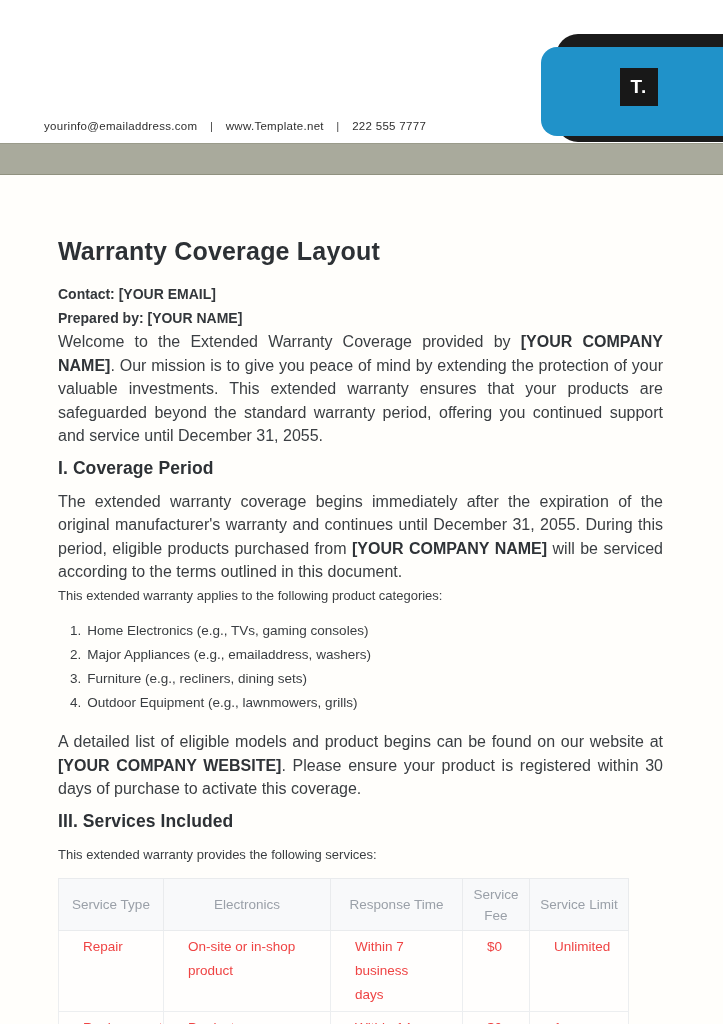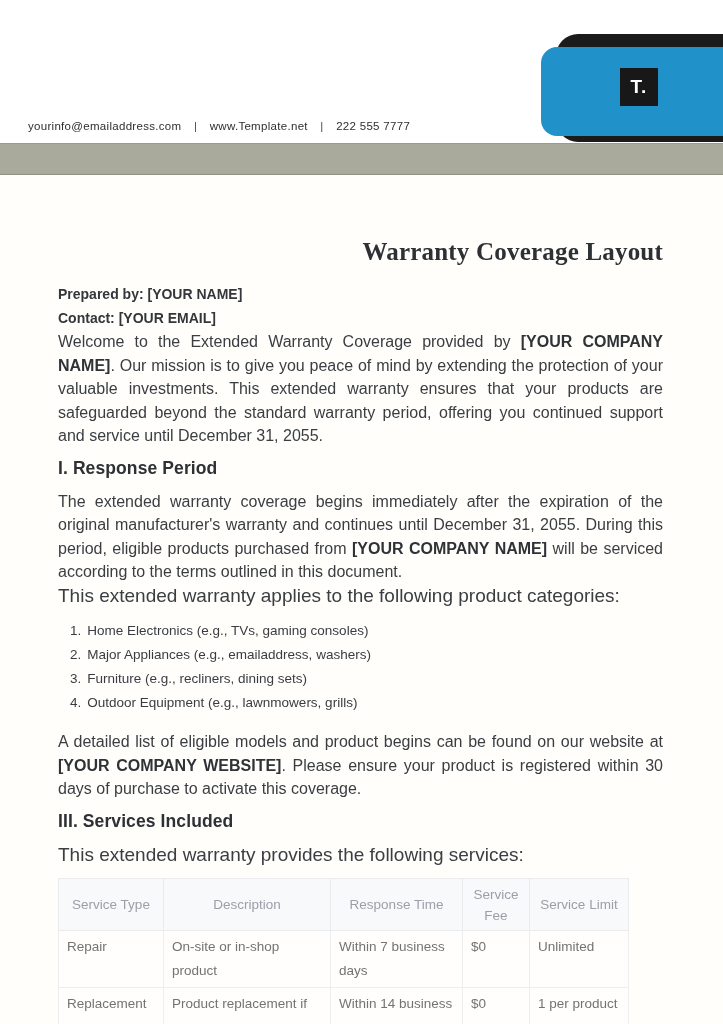--- a/index.html
+++ b/index.html
@@ -4,21 +4,21 @@
 <style>
   * { margin:0; padding:0; box-sizing:border-box; }
   html,body { width:723px; height:1024px; background:#e9e9e9; }
   .page {
     position:relative; width:723px; height:1024px; overflow:hidden;
     background:#fffefb; font-family:"Liberation Sans", sans-serif;
   }
   
   .letterhead { position:relative; height:143px; background:#ffffff; }
   .contact-line {
-    position:absolute; left:28px; bottom:11px;
+    position:absolute; left:44px; bottom:11px;
     font-size:11.5px; color:#2e2e2e; letter-spacing:0.3px; white-space:nowrap;
   }
   .contact-sep { margin:0 9px; color:#4a4a4a; }
   .badge-black {
     position:absolute; left:556px; top:34px; width:210px; height:108px;
     background:#1b1b1b; border-radius:22px;
   }
   .badge-blue {
     position:absolute; left:541px; top:47px; width:225px; height:89px;
     background:#2092c9; border-radius:16px;
@@ -28,47 +28,47 @@
     background:#181818; color:#ffffff; display:flex; align-items:center; justify-content:center;
     font-weight:bold; font-size:19px; letter-spacing:1px;
   }
   .band {
     height:32px; background:#a9aa9c;
     border-top:1px solid #9a9b8b; border-bottom:1px solid #90917f;
   }
   
   main { padding:0 60px 0 58px; color:#3a3e42; }
   .doc-title {
-    margin:62px 0 17px; text-align:right;
-    font-size:25px; line-height:29px; font-weight:bold; color:#2d3135; letter-spacing:0.2px;font-family:Liberation Serif, serif;
+    margin:62px 0 17px; text-align:left;
+    font-size:25px; line-height:29px; font-weight:bold; color:#2d3135; letter-spacing:0.2px;
   }
   .meta { font-weight:bold; font-size:14px; line-height:23.5px; color:#33373b; }
   .para { font-size:16px; line-height:23.5px; text-align:justify; }
   .seg-bold { font-weight:bold; color:#2f3337; }
   h2.sec {
     font-size:17.5px; line-height:22px; font-weight:bold; color:#2d3135;
     margin:9px 0 11px; letter-spacing:0.1px;
   }
-  .lead { font-size:19px; line-height:23.5px; margin-bottom:1px; }
+  .lead { font-size:13px; line-height:23.5px; margin-bottom:1px; }
   ol.product-list { list-style:none; margin:12px; padding:0; }
   ol.product-list li { font-size:13.5px; line-height:24px; color:#393d41; }
   ol.product-list .num { margin-right:6px; }
   .closing { margin-top:15px; }
   
   table.services {
     border-collapse:collapse; margin-top:12px; table-layout:fixed; width:570px;
     background:#fffefd;
   }
   table.services th {
     background:#f8f9fa; color:#9aa0a8; font-weight:normal; font-size:13.5px;
     text-align:center; vertical-align:middle; height:52px; padding:4px 6px;
     border:1px solid #e9ebed; line-height:21px;
   }
   table.services td {
-    font-size:13.5px; color:#737373; padding:4px 8px; line-height:24px;
+    font-size:13.5px; color:#ef4444; padding:4px 24px; line-height:24px;
     border:1px solid #eceef0; vertical-align:top; height:54px;
   }
 </style>
 </head>
 <body>
 
 <div class="page">
 
   <header class="letterhead">
     <div class="contact-line">
@@ -83,26 +83,26 @@
     <div class="logo-box">
       <span>T.</span>
     </div>
   </header>
 
   <div class="band"></div>
 
   <main>
     <h1 class="doc-title">Warranty Coverage Layout</h1>
 
+    <p class="meta">Contact: [YOUR EMAIL]</p>
     <p class="meta">Prepared by: [YOUR NAME]</p>
-    <p class="meta">Contact: [YOUR EMAIL]</p>
 
     <p class="para"><span>Welcome to the Extended Warranty Coverage provided by </span><span class="seg-bold">[YOUR COMPANY NAME]</span><span>. Our mission is to give you peace of mind by extending the protection of your valuable investments. This extended warranty ensures that your products are safeguarded beyond the standard warranty period, offering you continued support and service until December 31, 2055.</span></p>
 
-    <h2 class="sec">I. Response Period</h2>
+    <h2 class="sec">I. Coverage Period</h2>
     <p class="para"><span>The extended warranty coverage begins immediately after the expiration of the original manufacturer's warranty and continues until December 31, 2055. During this period, eligible products purchased from </span><span class="seg-bold">[YOUR COMPANY NAME]</span><span> will be serviced according to the terms outlined in this document.</span></p>
 
     <p class="lead">This extended warranty applies to the following product categories:</p>
 
     <ol class="product-list">
       <li>
         <span class="num">1.</span><span>Home Electronics (e.g., TVs, gaming consoles)</span>
       </li>
       <li>
         <span class="num">2.</span><span>Major Appliances (e.g., emailaddress, washers)</span>
@@ -124,21 +124,21 @@
       <colgroup>
         <col style="width:105px">
           <col style="width:167px">
           <col style="width:132px">
           <col style="width:67px">
           <col style="width:99px">
       </colgroup>
       <thead>
         <tr>
           <th>Service Type</th>
-          <th>Description</th>
+          <th>Electronics</th>
           <th>Response Time</th>
           <th>Service Fee</th>
           <th>Service Limit</th>
         </tr>
       </thead>
       <tbody>
         <tr>
           <td>Repair</td>
           <td>On-site or in-shop product</td>
           <td>Within 7 business days</td>

